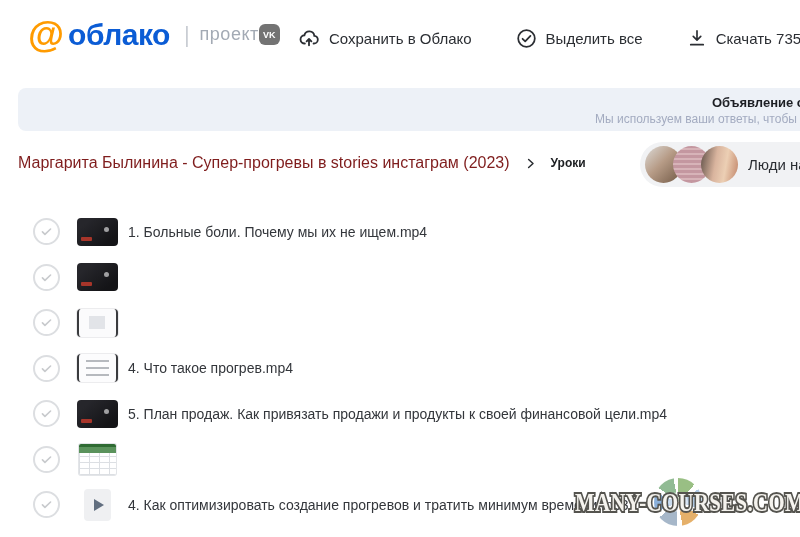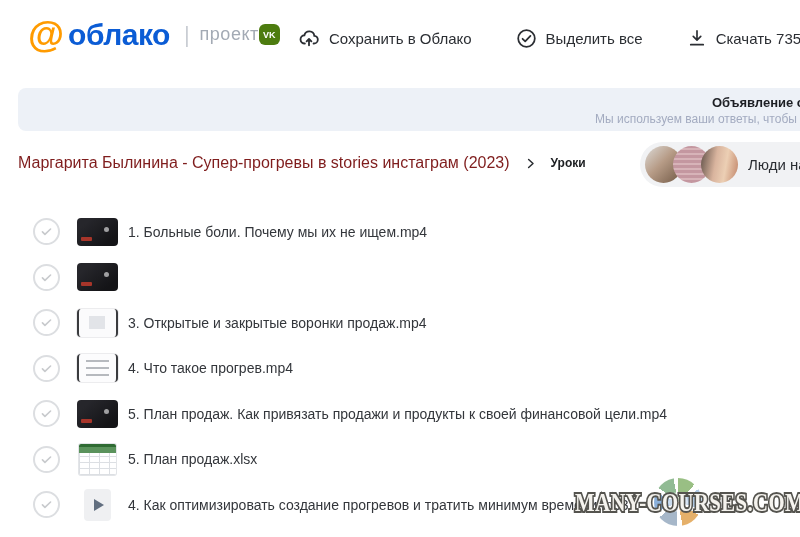--- a/index.html
+++ b/index.html
@@ -14,21 +14,21 @@
   .sliver.s1 { left:109px; width:36px; }
   .sliver.s2 { left:385px; width:19px; }
 
   
   .header { position:absolute; top:0; left:0; width:800px; height:76px; background:#fff; }
   .logo { position:absolute; left:28px; top:16px; display:flex; align-items:center; }
   .logo-at { color:#ff9b00; font-size:37px; font-weight:bold; line-height:1; margin-right:4px; }
   .logo-word { color:#0b5cd5; font-size:30px; font-weight:700; letter-spacing:-0.5px; }
   .logo-div { color:#c9cdd3; font-size:22px; font-weight:300; margin:0 10px 0 14px; }
   .logo-project { color:#a3aab4; font-size:18px; letter-spacing:0.5px; }
-  .vk-badge { width:21px; height:21px; background:#4d7c0f; border-radius:6px; color:#fff;
+  .vk-badge { width:21px; height:21px; background:#737373; border-radius:6px; color:#fff;
     font-size:9px; font-weight:bold; display:flex; align-items:center; justify-content:center; }
 
   .toolbar { position:absolute; left:298px; top:0; height:76px; display:flex; align-items:center; gap:44px; }
   .tool-btn { display:flex; align-items:center; gap:9px; background:none; border:none; cursor:pointer;
     font-family:inherit; font-size:15px; color:#2b2e33; white-space:nowrap; }
   .tool-btn svg { display:block; }
 
   
   .banner { position:absolute; top:88px; left:18px; width:800px; height:43px;
     background:#edf1f7; border-radius:8px; }
@@ -195,21 +195,20 @@
     <div class="check-circle">
       <svg width="15" height="15" viewBox="0 0 24 24" fill="none" stroke="#c8cacd" stroke-width="2.6">
           <path d="M5.5 12.5l4 4L18.5 8" stroke-linecap="round" stroke-linejoin="round"></path>
         </svg>
     </div>
     <div class="thumb-box">
         <div class="thumb thumb-bars">
           <span class="blob"></span>
         </div>
       </div>
-    <span class="file-name">3. Открытые и закрытые воронки продаж.mp4</span>
   </div>
 
   <div class="file-row">
     <div class="check-circle">
       <svg width="15" height="15" viewBox="0 0 24 24" fill="none" stroke="#c8cacd" stroke-width="2.6">
           <path d="M5.5 12.5l4 4L18.5 8" stroke-linecap="round" stroke-linejoin="round"></path>
         </svg>
     </div>
     <div class="thumb-box">
         <div class="thumb thumb-lines">
@@ -233,21 +232,20 @@
 
   <div class="file-row">
     <div class="check-circle">
       <svg width="15" height="15" viewBox="0 0 24 24" fill="none" stroke="#c8cacd" stroke-width="2.6">
           <path d="M5.5 12.5l4 4L18.5 8" stroke-linecap="round" stroke-linejoin="round"></path>
         </svg>
     </div>
     <div class="thumb-box">
         <div class="thumb thumb-xlsx"></div>
       </div>
-    <span class="file-name">5. План продаж.xlsx</span>
   </div>
 
   <div class="file-row">
     <div class="check-circle">
       <svg width="15" height="15" viewBox="0 0 24 24" fill="none" stroke="#c8cacd" stroke-width="2.6">
           <path d="M5.5 12.5l4 4L18.5 8" stroke-linecap="round" stroke-linejoin="round"></path>
         </svg>
     </div>
     <div class="thumb-box">
         <div class="thumb thumb-audio"></div>

